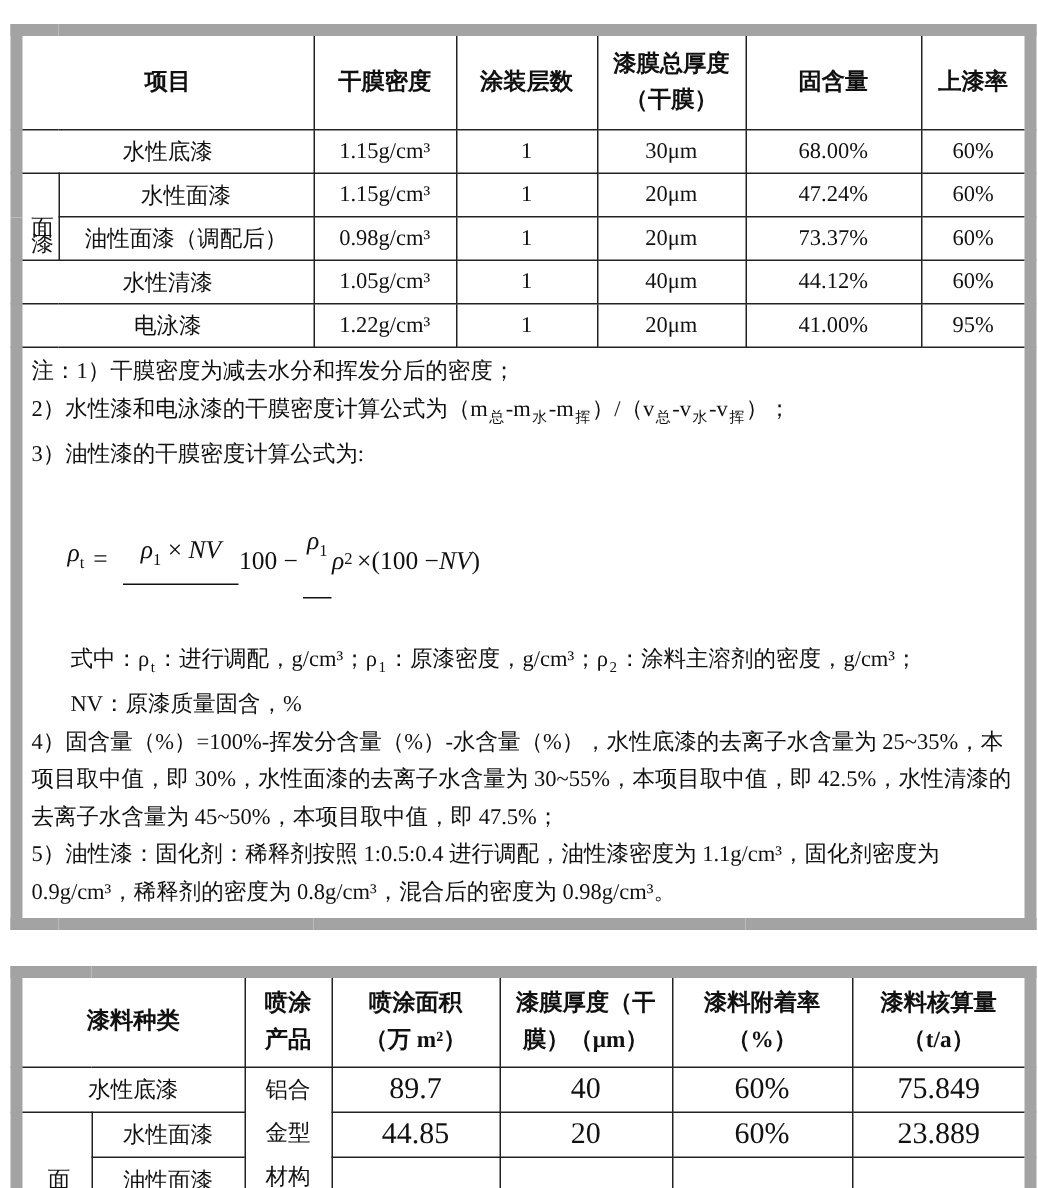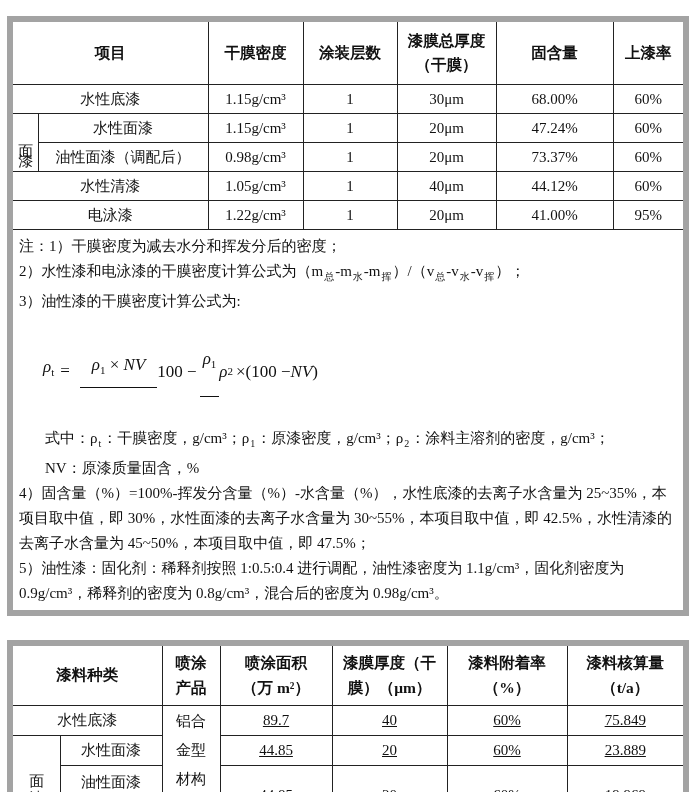--- a/index.html
+++ b/index.html
@@ -8,21 +8,21 @@
     background: #ffffff;
     font-family: "Liberation Serif", "DejaVu Serif", serif;
     color: #111111;
   }
   .page { padding: 16px 8px 0 7px; }
 
   table {
     border-collapse: collapse;
     table-layout: fixed;
     width: 676px;
-    border: 6px solid #a3a3a3;
+    border: 8px solid #a3a3a3;
   }
   td {
     border: 1px solid #222222;
     text-align: center;
     vertical-align: middle;
     font-size: 15px;
     padding: 1px 2px;
     overflow: hidden;
   }
   .hdr td { font-weight: bold; font-size: 15.5px; line-height: 1.55; }
@@ -65,21 +65,21 @@
   .fr-den { padding-top: 3px; display: flex; align-items: center; }
   .fr.inner { margin: 0 3px; }
   .fr.inner .fr-num { padding: 0 3px 18px; border-bottom: 1.2px solid #111; }
   .fr.inner .fr-den { padding-top: 1px; border-bottom: none; }
   .eq { margin: 0 6px; }
 
   .t2 { margin-top: 24px; }
   .t2 .hdr td { height: 57px; }
   .line { line-height: 25px; }
   .prod-line { line-height: 29px; }
-  .num-cell { font-size: 15px; text-decoration: underline; }
+  .num-cell { font-size: 20px; }
 </style>
 </head>
 <body>
 
 <div class="page">
 
   <table class="t1">
     <colgroup>
       <col style="width:28px">
         <col style="width:170px">
@@ -162,21 +162,21 @@
                       <sub>2</sub>
                     </span>
               </span>
               <span>×(100 − </span>
                   <span class="it">NV</span>
                   <span>)</span>
             </span>
           </span>
         </div>
 
-        <p class="indent"><span>式中：ρ</span><span class="sb">t</span><span>：干膜密度，g/cm³；ρ</span><span class="sb">1</span><span>：原漆密度，g/cm³；ρ</span><span class="sb">2</span><span>：涂料主溶剂的密度，g/cm³；</span></p>
+        <p class="indent"><span>式中：ρ</span><span class="sb">t</span><span>：进行调配，g/cm³；ρ</span><span class="sb">1</span><span>：原漆密度，g/cm³；ρ</span><span class="sb">2</span><span>：涂料主溶剂的密度，g/cm³；</span></p>
         <p class="indent">NV：原漆质量固含，%</p>
         <p>4）固含量（%）=100%-挥发分含量（%）-水含量（%），水性底漆的去离子水含量为 25~35%，本项目取中值，即 30%，水性面漆的去离子水含量为 30~55%，本项目取中值，即 42.5%，水性清漆的去离子水含量为 45~50%，本项目取中值，即 47.5%；</p>
         <p>5）油性漆：固化剂：稀释剂按照 1:0.5:0.4 进行调配，油性漆密度为 1.1g/cm³，固化剂密度为 0.9g/cm³，稀释剂的密度为 0.8g/cm³，混合后的密度为 0.98g/cm³。</p>
       </td>
     </tr>
   </tbody>
     </table>
 
   <table class="t2">
     <colgroup>

